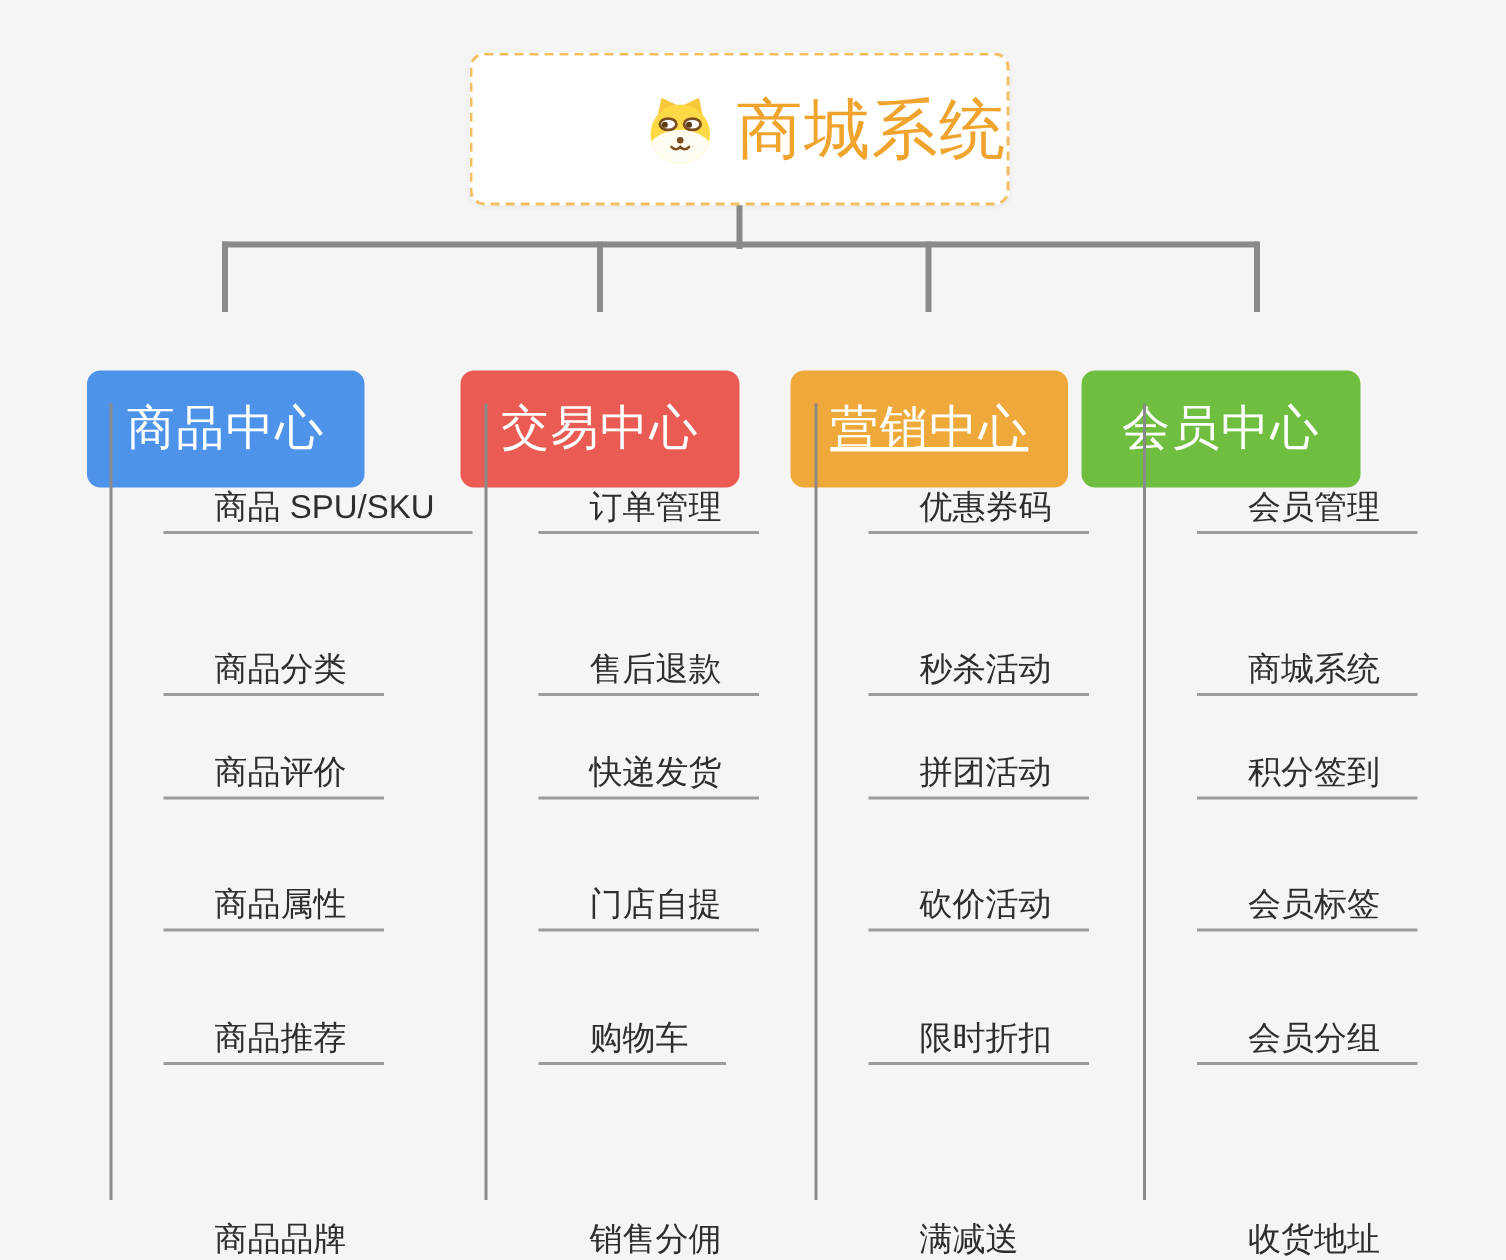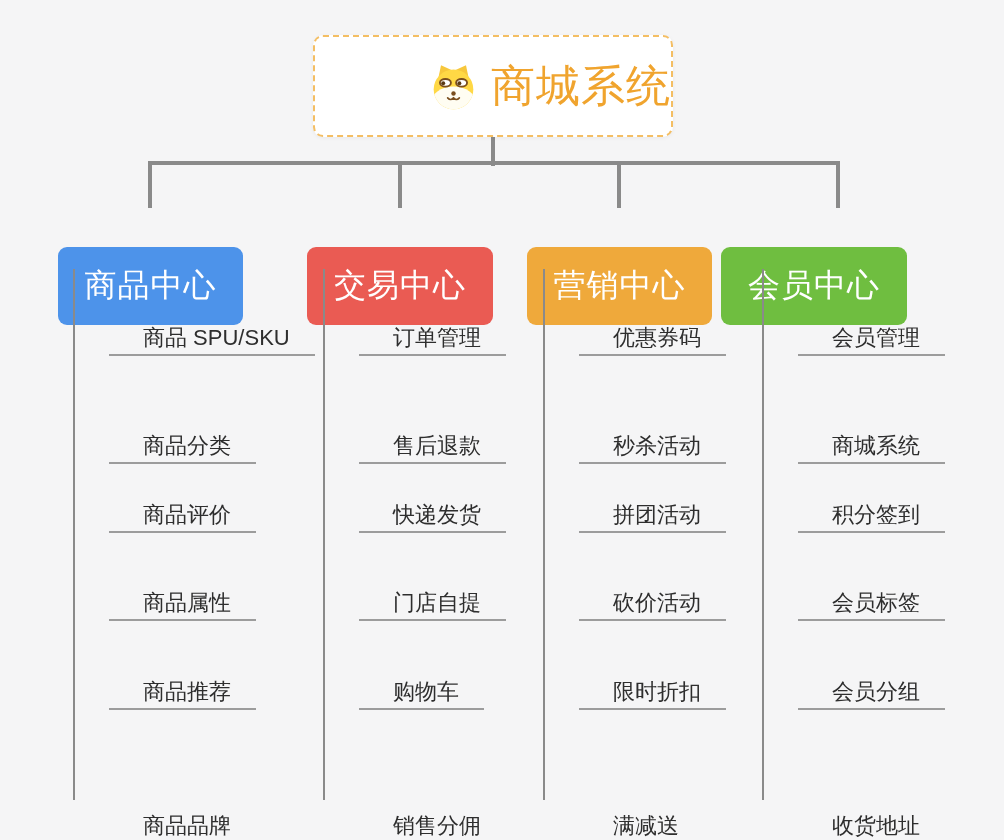--- a/index.html
+++ b/index.html
@@ -124,21 +124,21 @@
     <div class="spine"></div>
     <div class="item r0">订单管理</div>
     <div class="item r1">售后退款</div>
     <div class="item r2">快递发货</div>
     <div class="item r3">门店自提</div>
     <div class="item r4">购物车</div>
     <div class="item r5">销售分佣</div>
   </div>
 
   <div class="branch b2">
-    <div class="header" style="background-color: rgb(239, 169, 59);">营销中心</div>
+    <div class="header" style="background-color: rgb(239, 169, 59); text-decoration: underline;">营销中心</div>
     <div class="spine"></div>
     <div class="item r0">优惠券码</div>
     <div class="item r1">秒杀活动</div>
     <div class="item r2">拼团活动</div>
     <div class="item r3">砍价活动</div>
     <div class="item r4">限时折扣</div>
     <div class="item r5">满减送</div>
   </div>
 
   <div class="branch b3">

